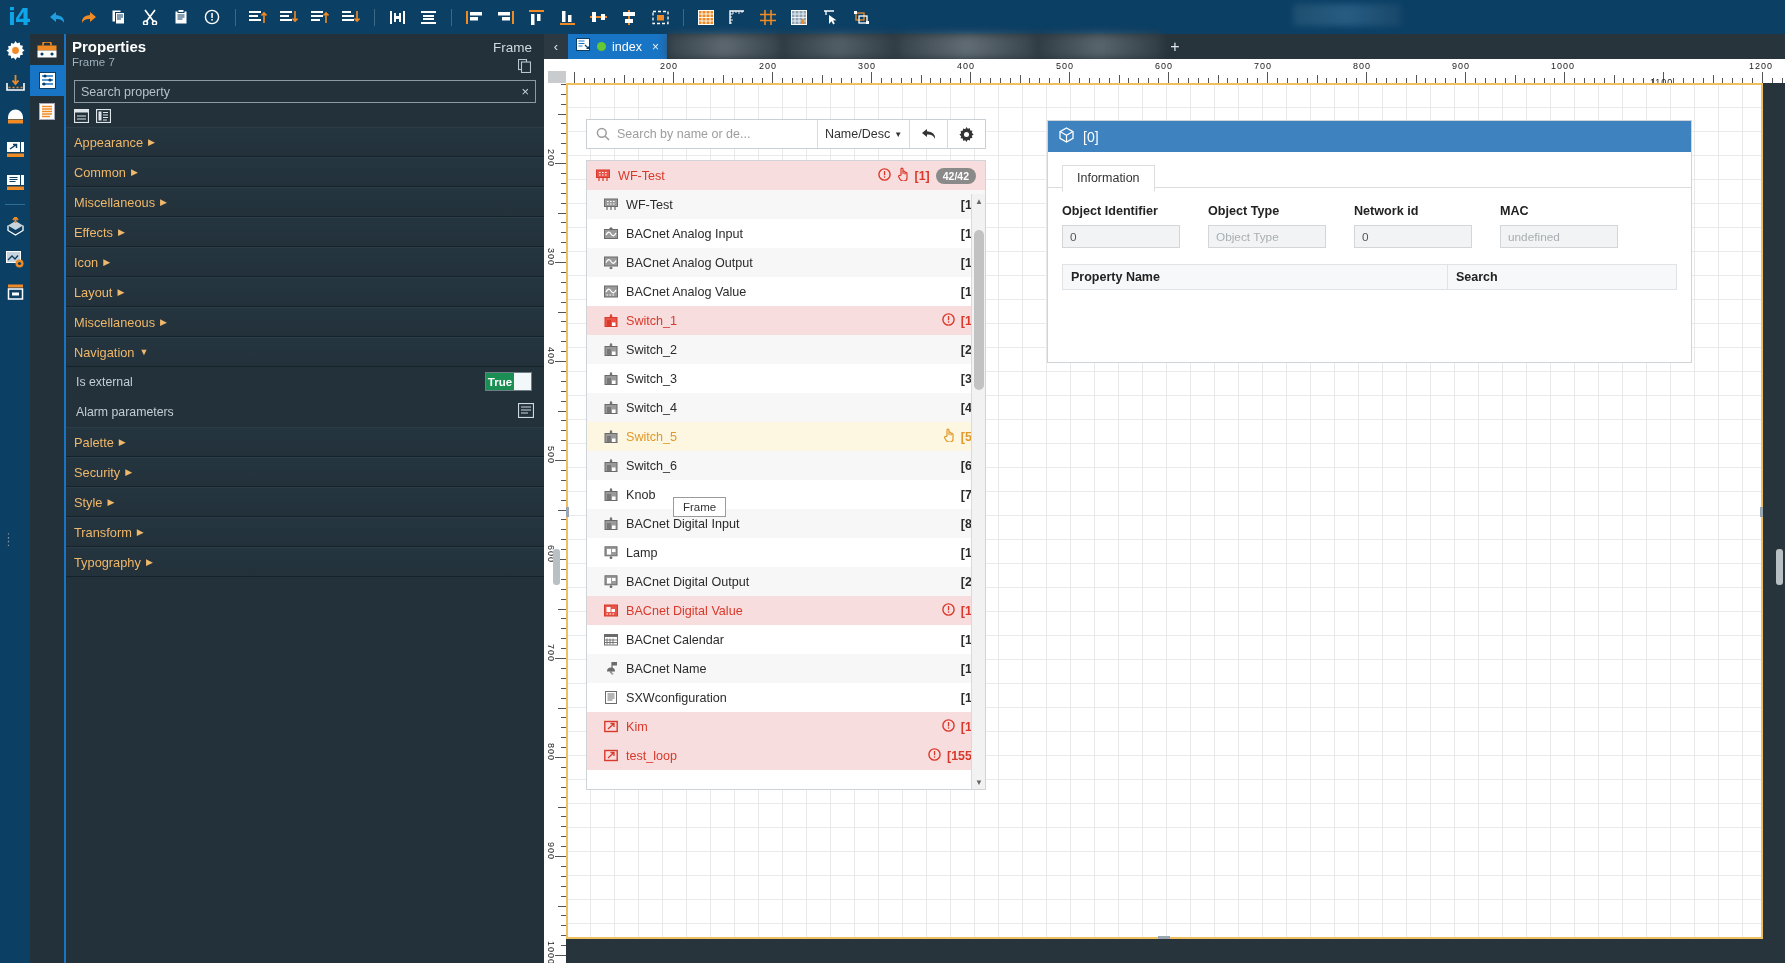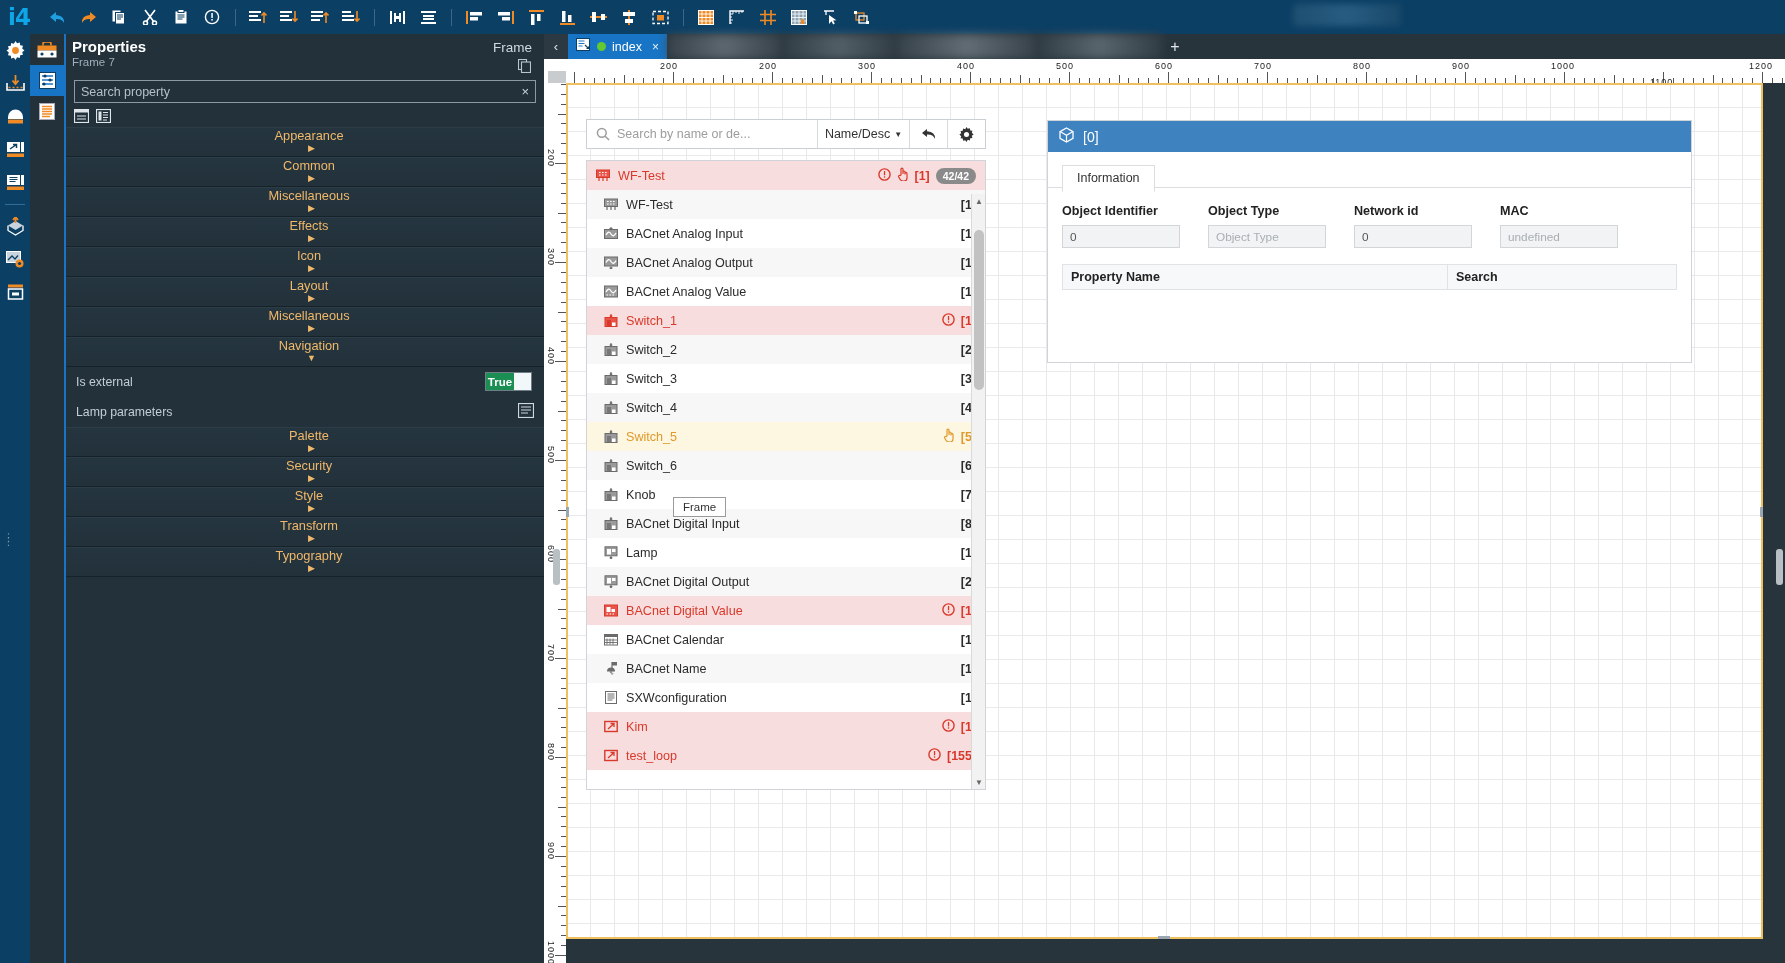--- a/index.html
+++ b/index.html
@@ -44,21 +44,21 @@
   #search-wrap{ margin:4px 8px 0 8px; height:23px; border:1px solid #8b9aa4;
     background:#22313a; display:flex; align-items:center; position:relative;}
   #search-wrap input{ flex:1; background:transparent; border:none; outline:none;
     color:#e7edf1; font-size:12.5px; padding-left:6px; font-family:"Liberation Sans",sans-serif;}
   #search-wrap input::placeholder{ color:#b4c0c8; }
   #search-x{ color:#cdd7dd; font-size:13px; padding:0 6px; cursor:pointer; }
   #view-icons{ display:flex; gap:7px; padding:6px 0 4px 8px; }
   .vi{ width:15px; height:14px; cursor:pointer; }
   .prow{ height:30px; border-top:1px solid #2c3d48; border-bottom:1px solid #16222a;
     display:flex; align-items:center; padding-left:8px; cursor:pointer;
-    background:linear-gradient(180deg,#25353f,#22313a);flex-direction:column;}
+    background:linear-gradient(180deg,#25353f,#22313a);}
   .pcat{ color:#f0b86a; font-size:12.8px; }
   .caret{ color:#f0b86a; font-size:9px; margin-left:5px; }
   .pfield{ height:30px; display:flex; align-items:center; padding-left:10px;
     position:relative; }
   .pfield .fl{ color:#c3ced5; font-size:12.3px; }
   #toggle-true{ position:absolute; right:12px; top:5px; width:47px; height:19px;
     border:1px solid #6f7d86; display:flex; }
   #toggle-true .on{ flex:1; background:#1a8e53; color:#fff; font-size:11.5px;
     display:flex; align-items:center; justify-content:center; font-weight:bold;}
   #toggle-true .knob{ width:17px; background:#f2f7f9; }
@@ -530,21 +530,21 @@
         <span class="caret">▼</span>
       </div>
       <div class="pfield">
         <span class="fl">Is external</span>
         <div id="toggle-true">
           <div class="on">True</div>
           <div class="knob"></div>
         </div>
       </div>
       <div class="pfield">
-        <span class="fl">Lamp parameters</span>
+        <span class="fl">Alarm parameters</span>
         <span id="pp-icon"><svg width="16" height="15" viewBox="0 0 16 15">
             <rect x="0.5" y="0.5" width="15" height="14" fill="none" stroke="#cfd8de" stroke-width="1.2"></rect>
             <path d="M3 4h10M3 7h10M3 10h7" stroke="#cfd8de" stroke-width="1.2"></path>
           </svg></span>
       </div>
       <div class="prow">
         <span class="pcat">Palette</span>
         <span class="caret">▶</span>
       </div>
       <div class="prow">

